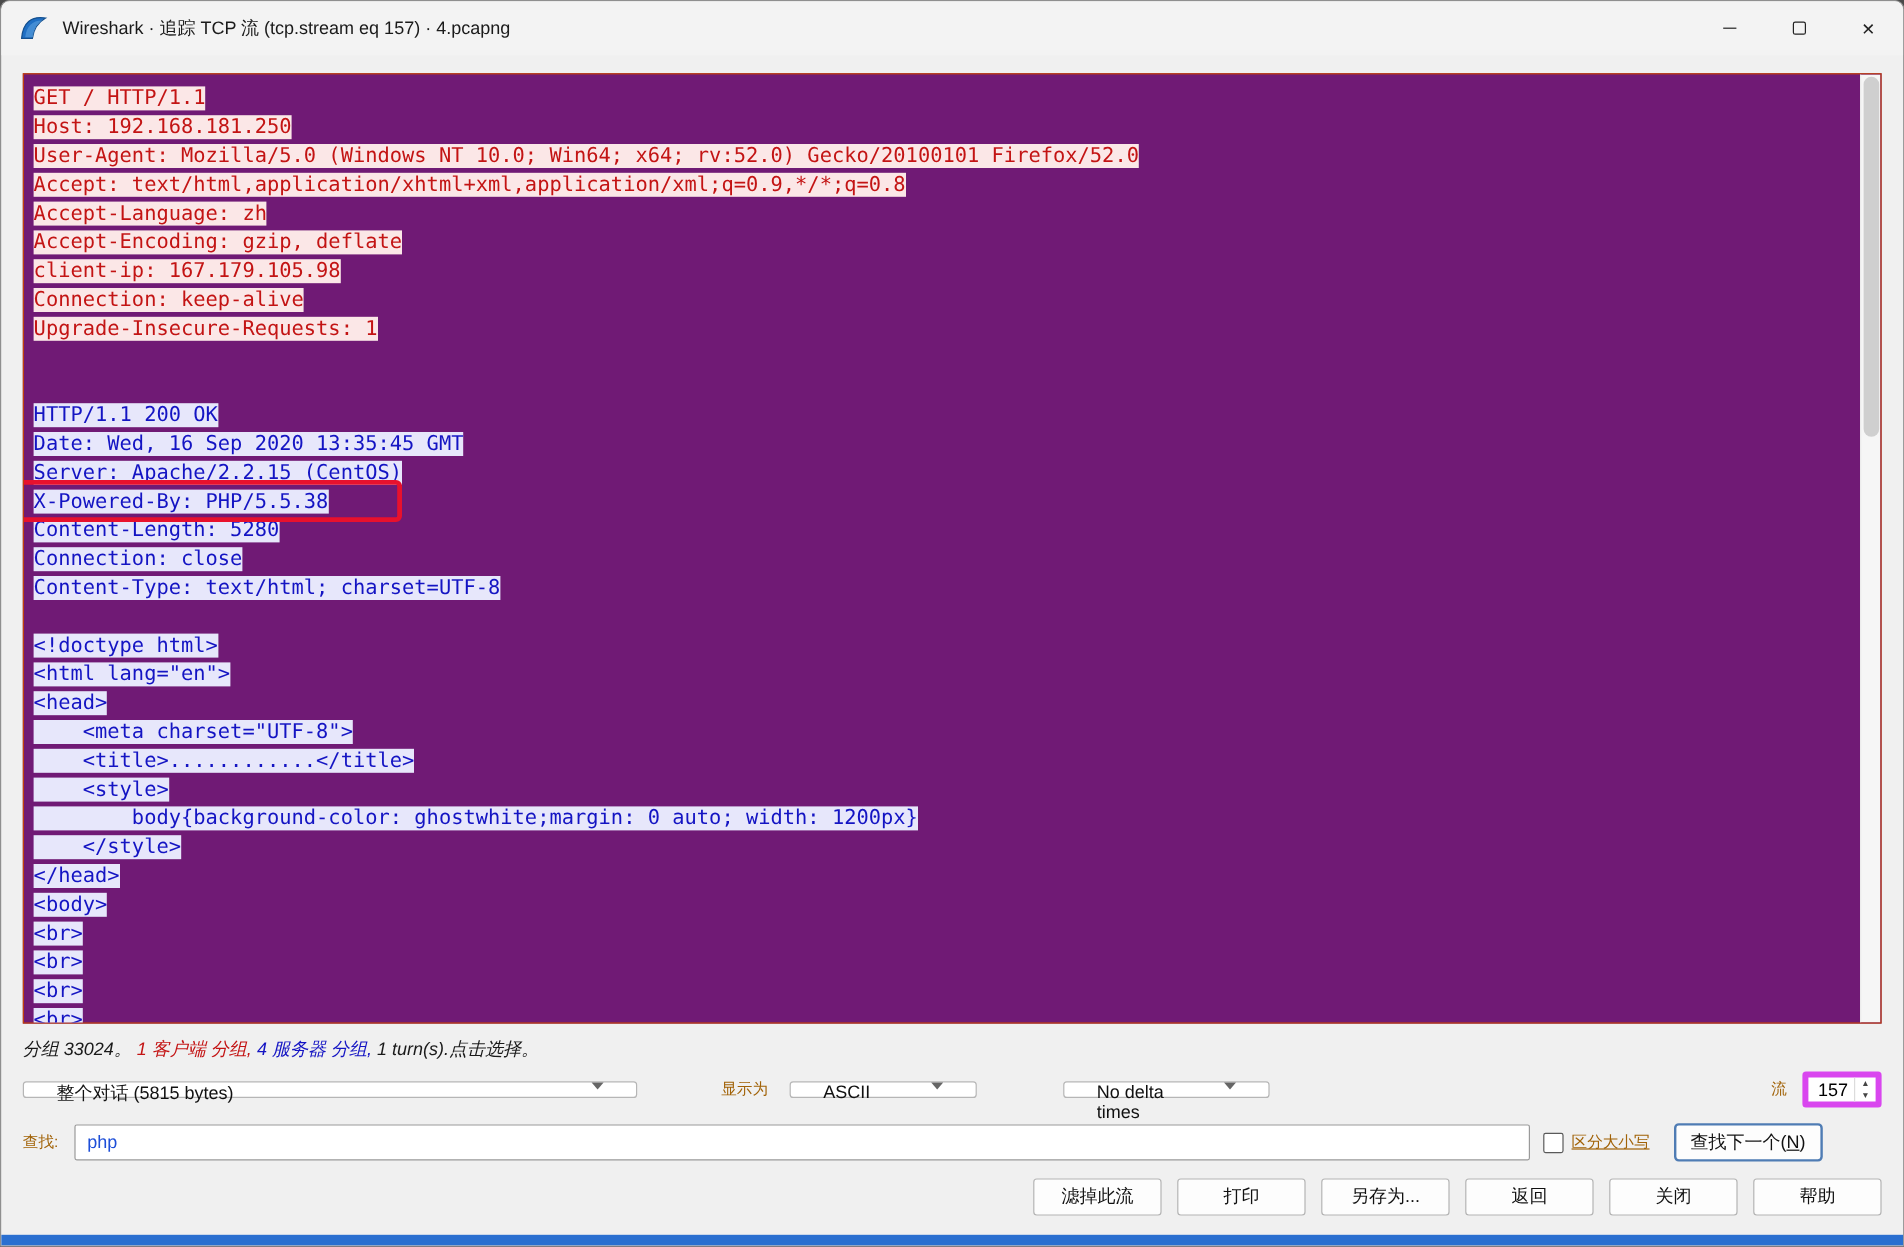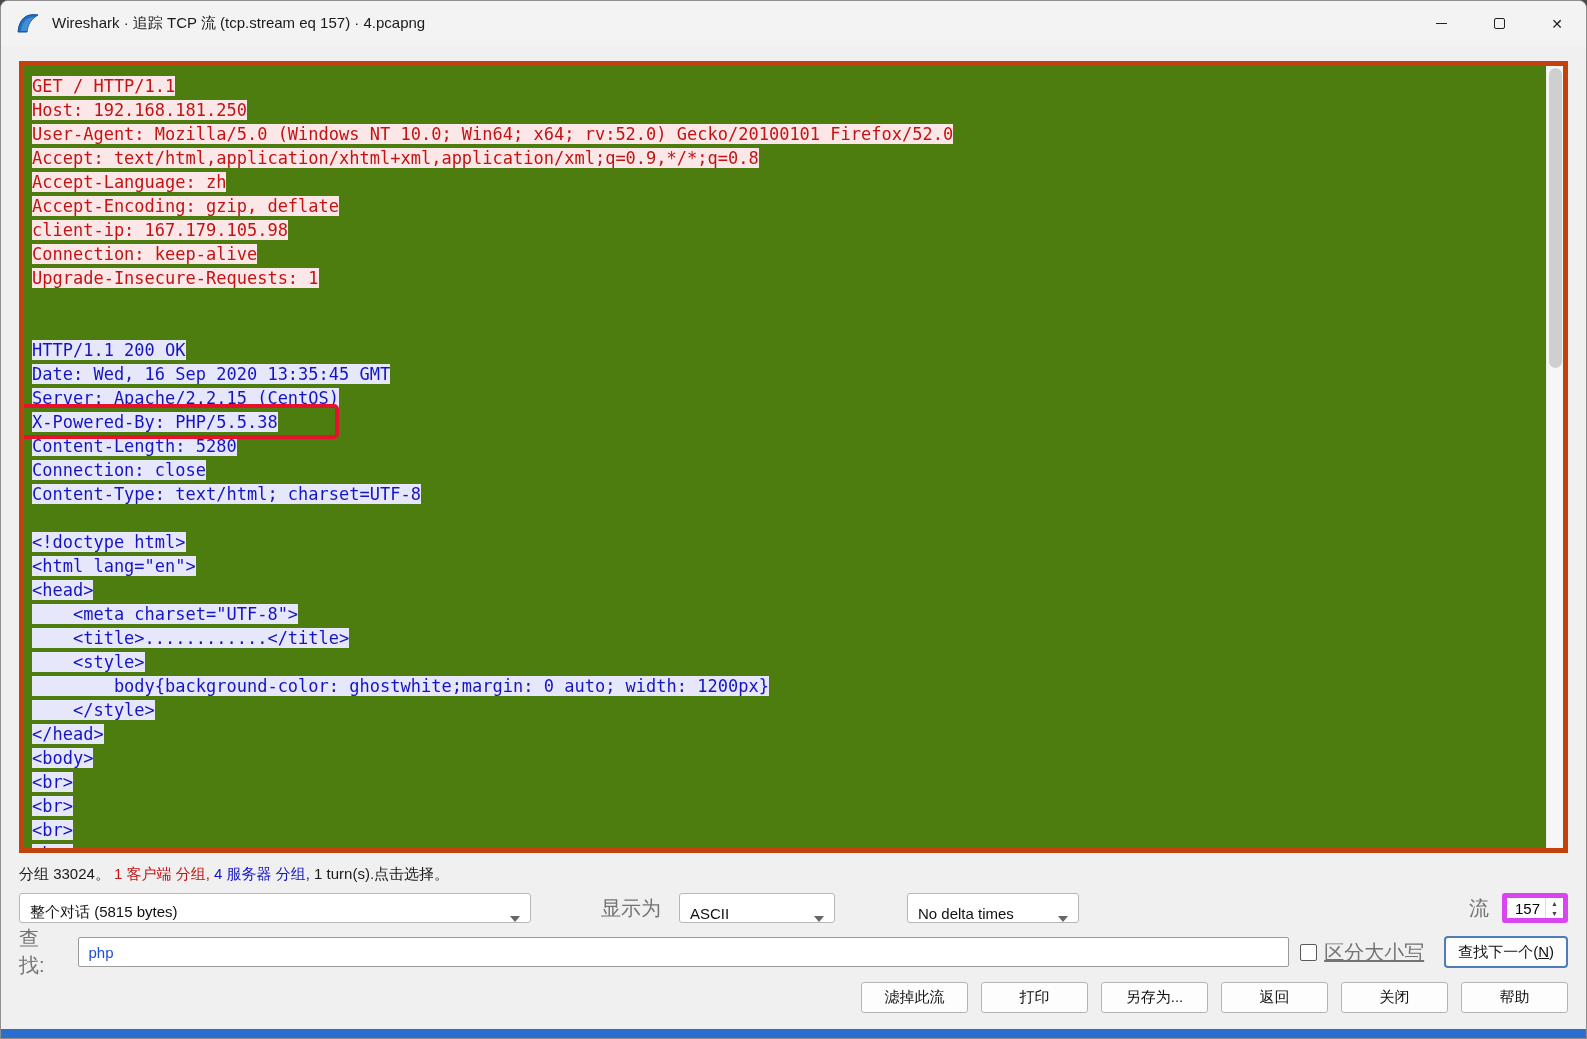--- a/index.html
+++ b/index.html
@@ -21,21 +21,21 @@
   .app-icon { width: 26px; height: 26px; display: inline-flex; }
   .title { font-size: 15px; color: #1a1a1a; margin-left: 11px; }
   .win-controls { margin-left: auto; display: flex; height: 100%; }
   .win-btn { width: 58px; height: 100%; display: flex; align-items: center; justify-content: center; color: #222; font-size: 14px; cursor: default; }
   .glyph-min { display: block; width: 11px; height: 1px; background: #222; }
   .glyph-max { display: block; width: 11px; height: 11px; border: 1px solid #222; border-radius: 2px; }
 
   
   .stream-area {
     position: relative; margin: 15px 18px 0 18px; height: 792px;
-    background: #4d7c0f; border: 5px solid #c2410c; overflow: hidden;
+    background: #701a75; border: 1px solid #c2410c; overflow: hidden;
   }
   .stream-lines {
     padding: 8px 26px 8px 8px;
     font-family: "DejaVu Sans Mono", "Liberation Mono", monospace;
     font-size: 17px; line-height: 24px; white-space: pre;
   }
   .line { height: 24px; position: relative; }
   .seg.client { color: #c31414; background: #fbe7e7; }
   .seg.server { color: #1414c3; background: #e7e7fb; }
   .red-annotation {
@@ -45,31 +45,31 @@
   .scrollbar {
     position: absolute; right: 0; top: 0; width: 17px; height: 100%;
     background: #f6f6f6; border-left: 1px solid #ececec;
   }
   .scroll-thumb {
     position: absolute; top: 2px; left: 2px; width: 13px; height: 300px;
     background: #cfcfcf; border-radius: 7px;
   }
 
   
-  .hint-row { margin: 12px 18px 0; font-size: 15px; color: #1a1a1a; height: 19px; }
+  .hint-row { margin: 12px 18px 0; font-size: 15px; font-style: italic; color: #1a1a1a; height: 19px; }
   .hint-row .client { color: #c31414; }
   .hint-row .server { color: #1414c3; }
 
   
   .controls-row { display: flex; align-items: center; margin: 9px 18px 0; height: 30px; }
-  .label { font-size: 20px; color: #737373; }
+  .label { font-size: 13px; color: #a16207; }
   .combo {
-    height: 30px; background: #fff; border: 1px solid #b6b6b6; border-radius: 3px;
-    display: flex; align-items: flex-end; justify-content: space-between;
-    padding: 0 10px; font-size: 15px; color: #111; cursor: default;
+    height: 14px; background: #fff; border: 1px solid #b6b6b6; border-radius: 3px;
+    display: flex; align-items: flex-start; justify-content: space-between;
+    padding: 0 27px; font-size: 15px; color: #111; cursor: default;
   }
   .chevron { width: 0; height: 0; border-left: 5px solid transparent; border-right: 5px solid transparent; border-top: 6px solid #666; margin-left: 12px; flex: 0 0 auto; }
   .combo.conversation { width: 512px; }
   .lbl-showas { margin-left: 70px; }
   .combo.showas { width: 156px; margin-left: 18px; }
   .combo.delta { width: 172px; margin-left: 72px; }
   .flex-spacer { flex: 1; }
   .lbl-stream { margin-left: 12px; }
   .spinbox { width: 66px; height: 30px; background: #fff; border: 5px solid #d946ef; border-radius: 3px; display: flex; align-items: stretch; margin-left: 13px; }
   .spin-value { flex: 1; padding-left: 8px; font-size: 15px; display: flex; align-items: center; }

